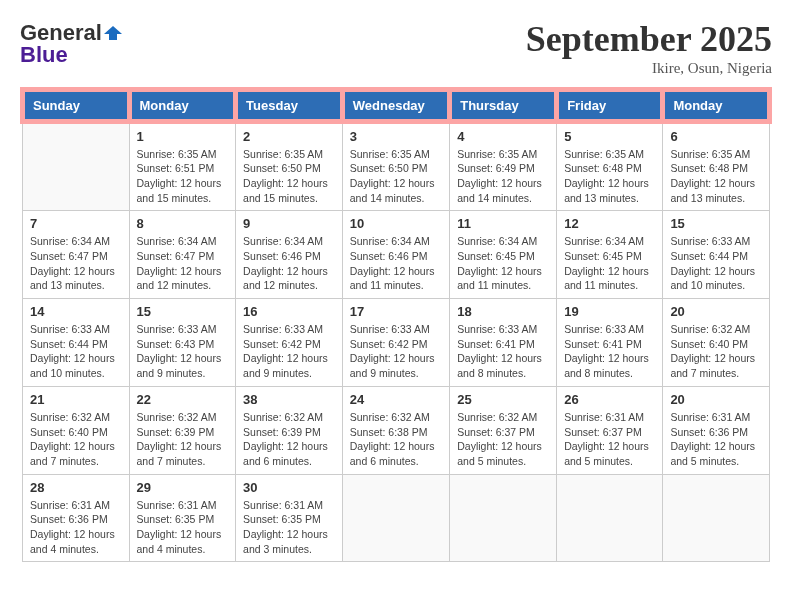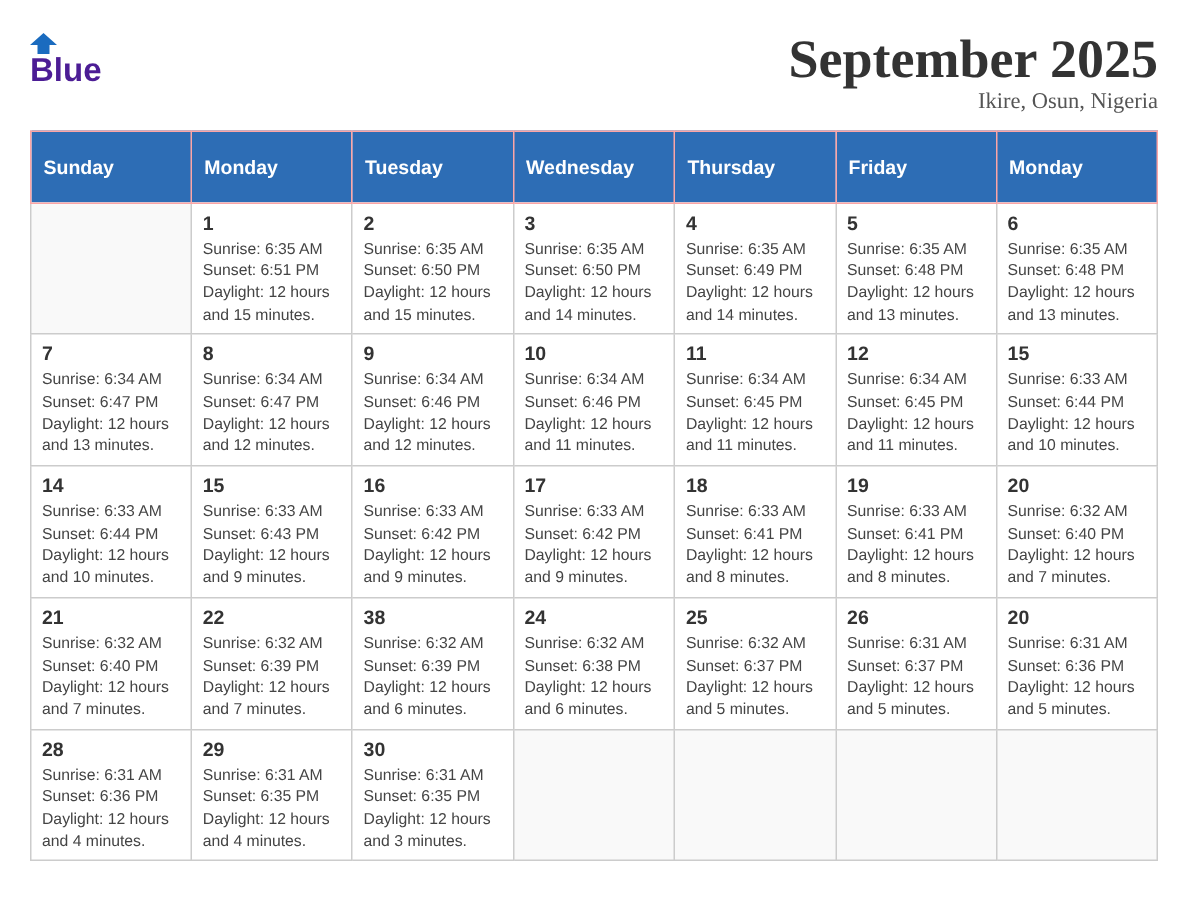--- a/index.html
+++ b/index.html
@@ -37,24 +37,24 @@
     }
     .calendar {
       width: 100%;
       border-collapse: collapse;
       border: 1px solid #ccc;
     }
     .calendar th {
       background-color: #2d6db5;
       color: #fff;
       text-align: left;
-      padding: 16px 8px;
+      padding: 6px 8px;
       font-size: 13px;
       font-weight: bold;
-      border: 1px solid #fca5a5;
+      border: 5px solid #fca5a5;
     }
     .calendar td {
       vertical-align: top;
       padding: 5px 7px;
       border: 1px solid #ccc;
       width: 108px;
       min-height: 80px;
       font-size: 11px;
       color: #333;
       background: #fff;
@@ -76,20 +76,21 @@
     .week-row td {
       height: 82px;
     }
   </style>
 </head>
 <body>
 
 <div class="header">
   <div class="logo">
     <div style="display:flex;align-items:center;gap:2px;">
+      <span style="font-size:22px;font-weight:bold;color:#333;">General</span>
       <svg width="18" height="18" viewBox="0 0 18 18">
         <polygon points="9,2 18,10 13,10 13,16 5,16 5,10 0,10" fill="#1a6bbf"></polygon>
       </svg>
     </div>
     <span style="font-size:22px;font-weight:bold;color:#4c1d95;margin-top:-4px;">Blue</span>
   </div>
   <div class="title-block">
     <div class="month-title">September 2025</div>
     <div class="location">Ikire, Osun, Nigeria</div>
   </div>

